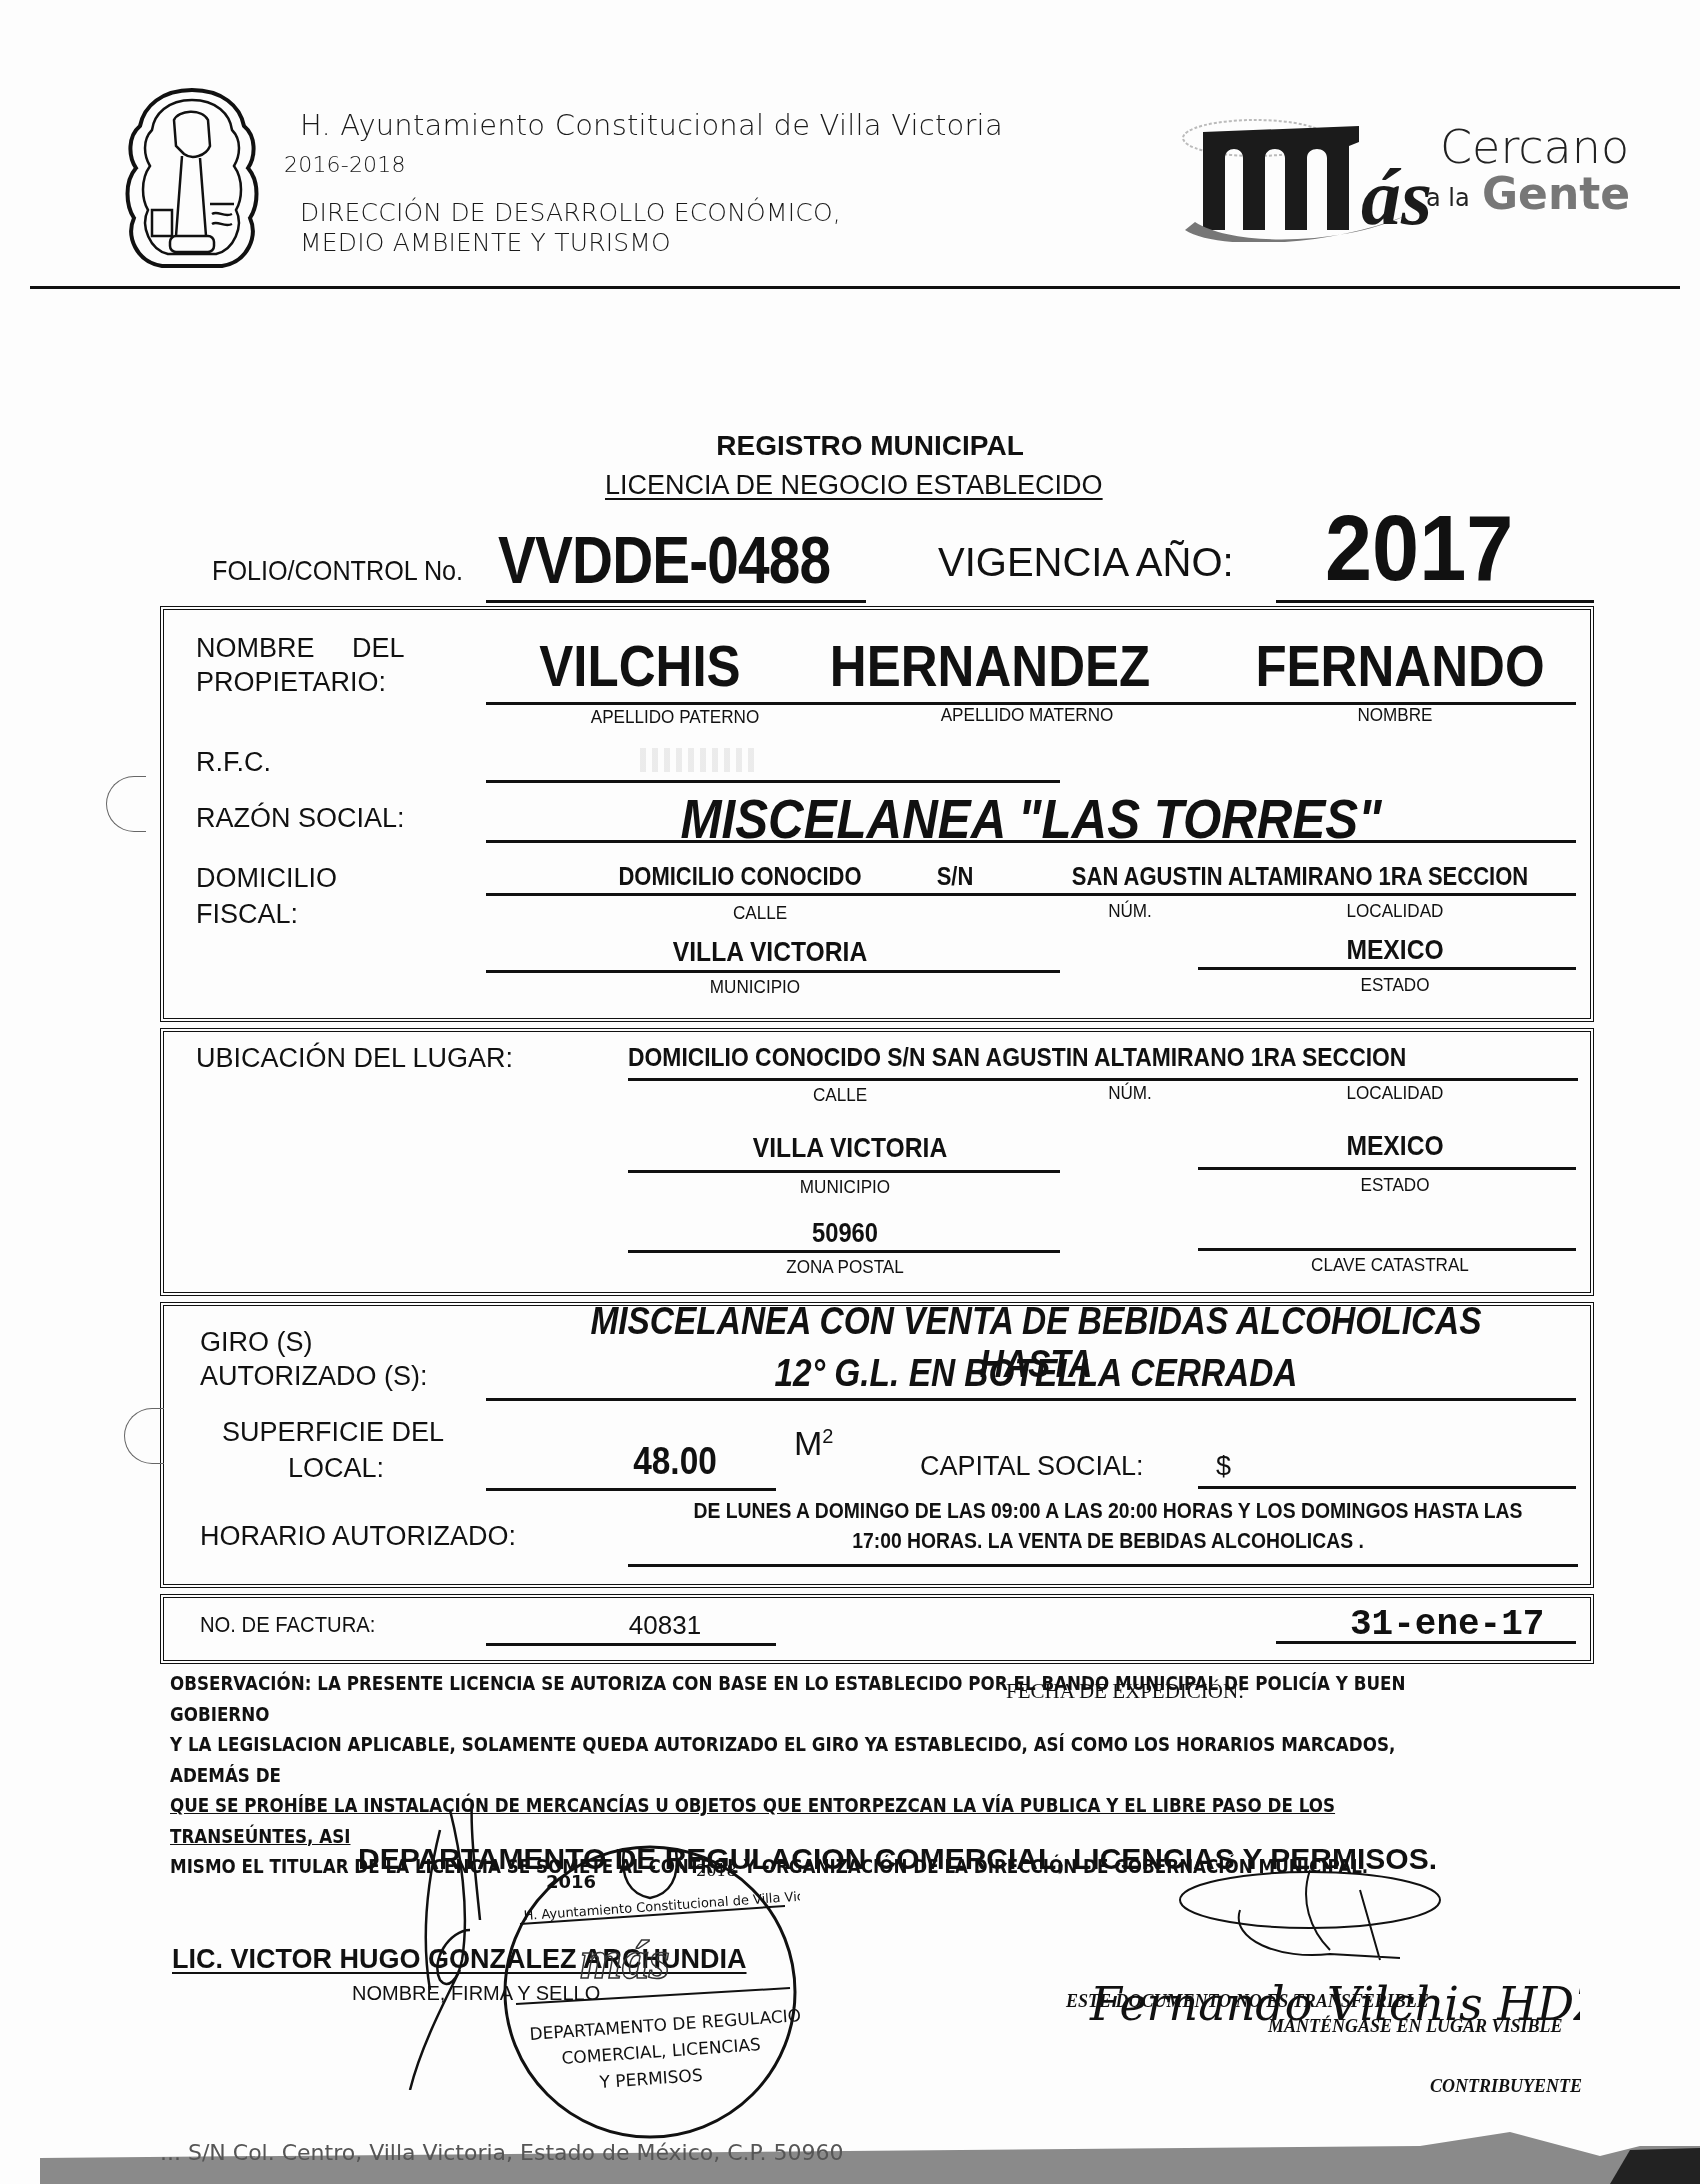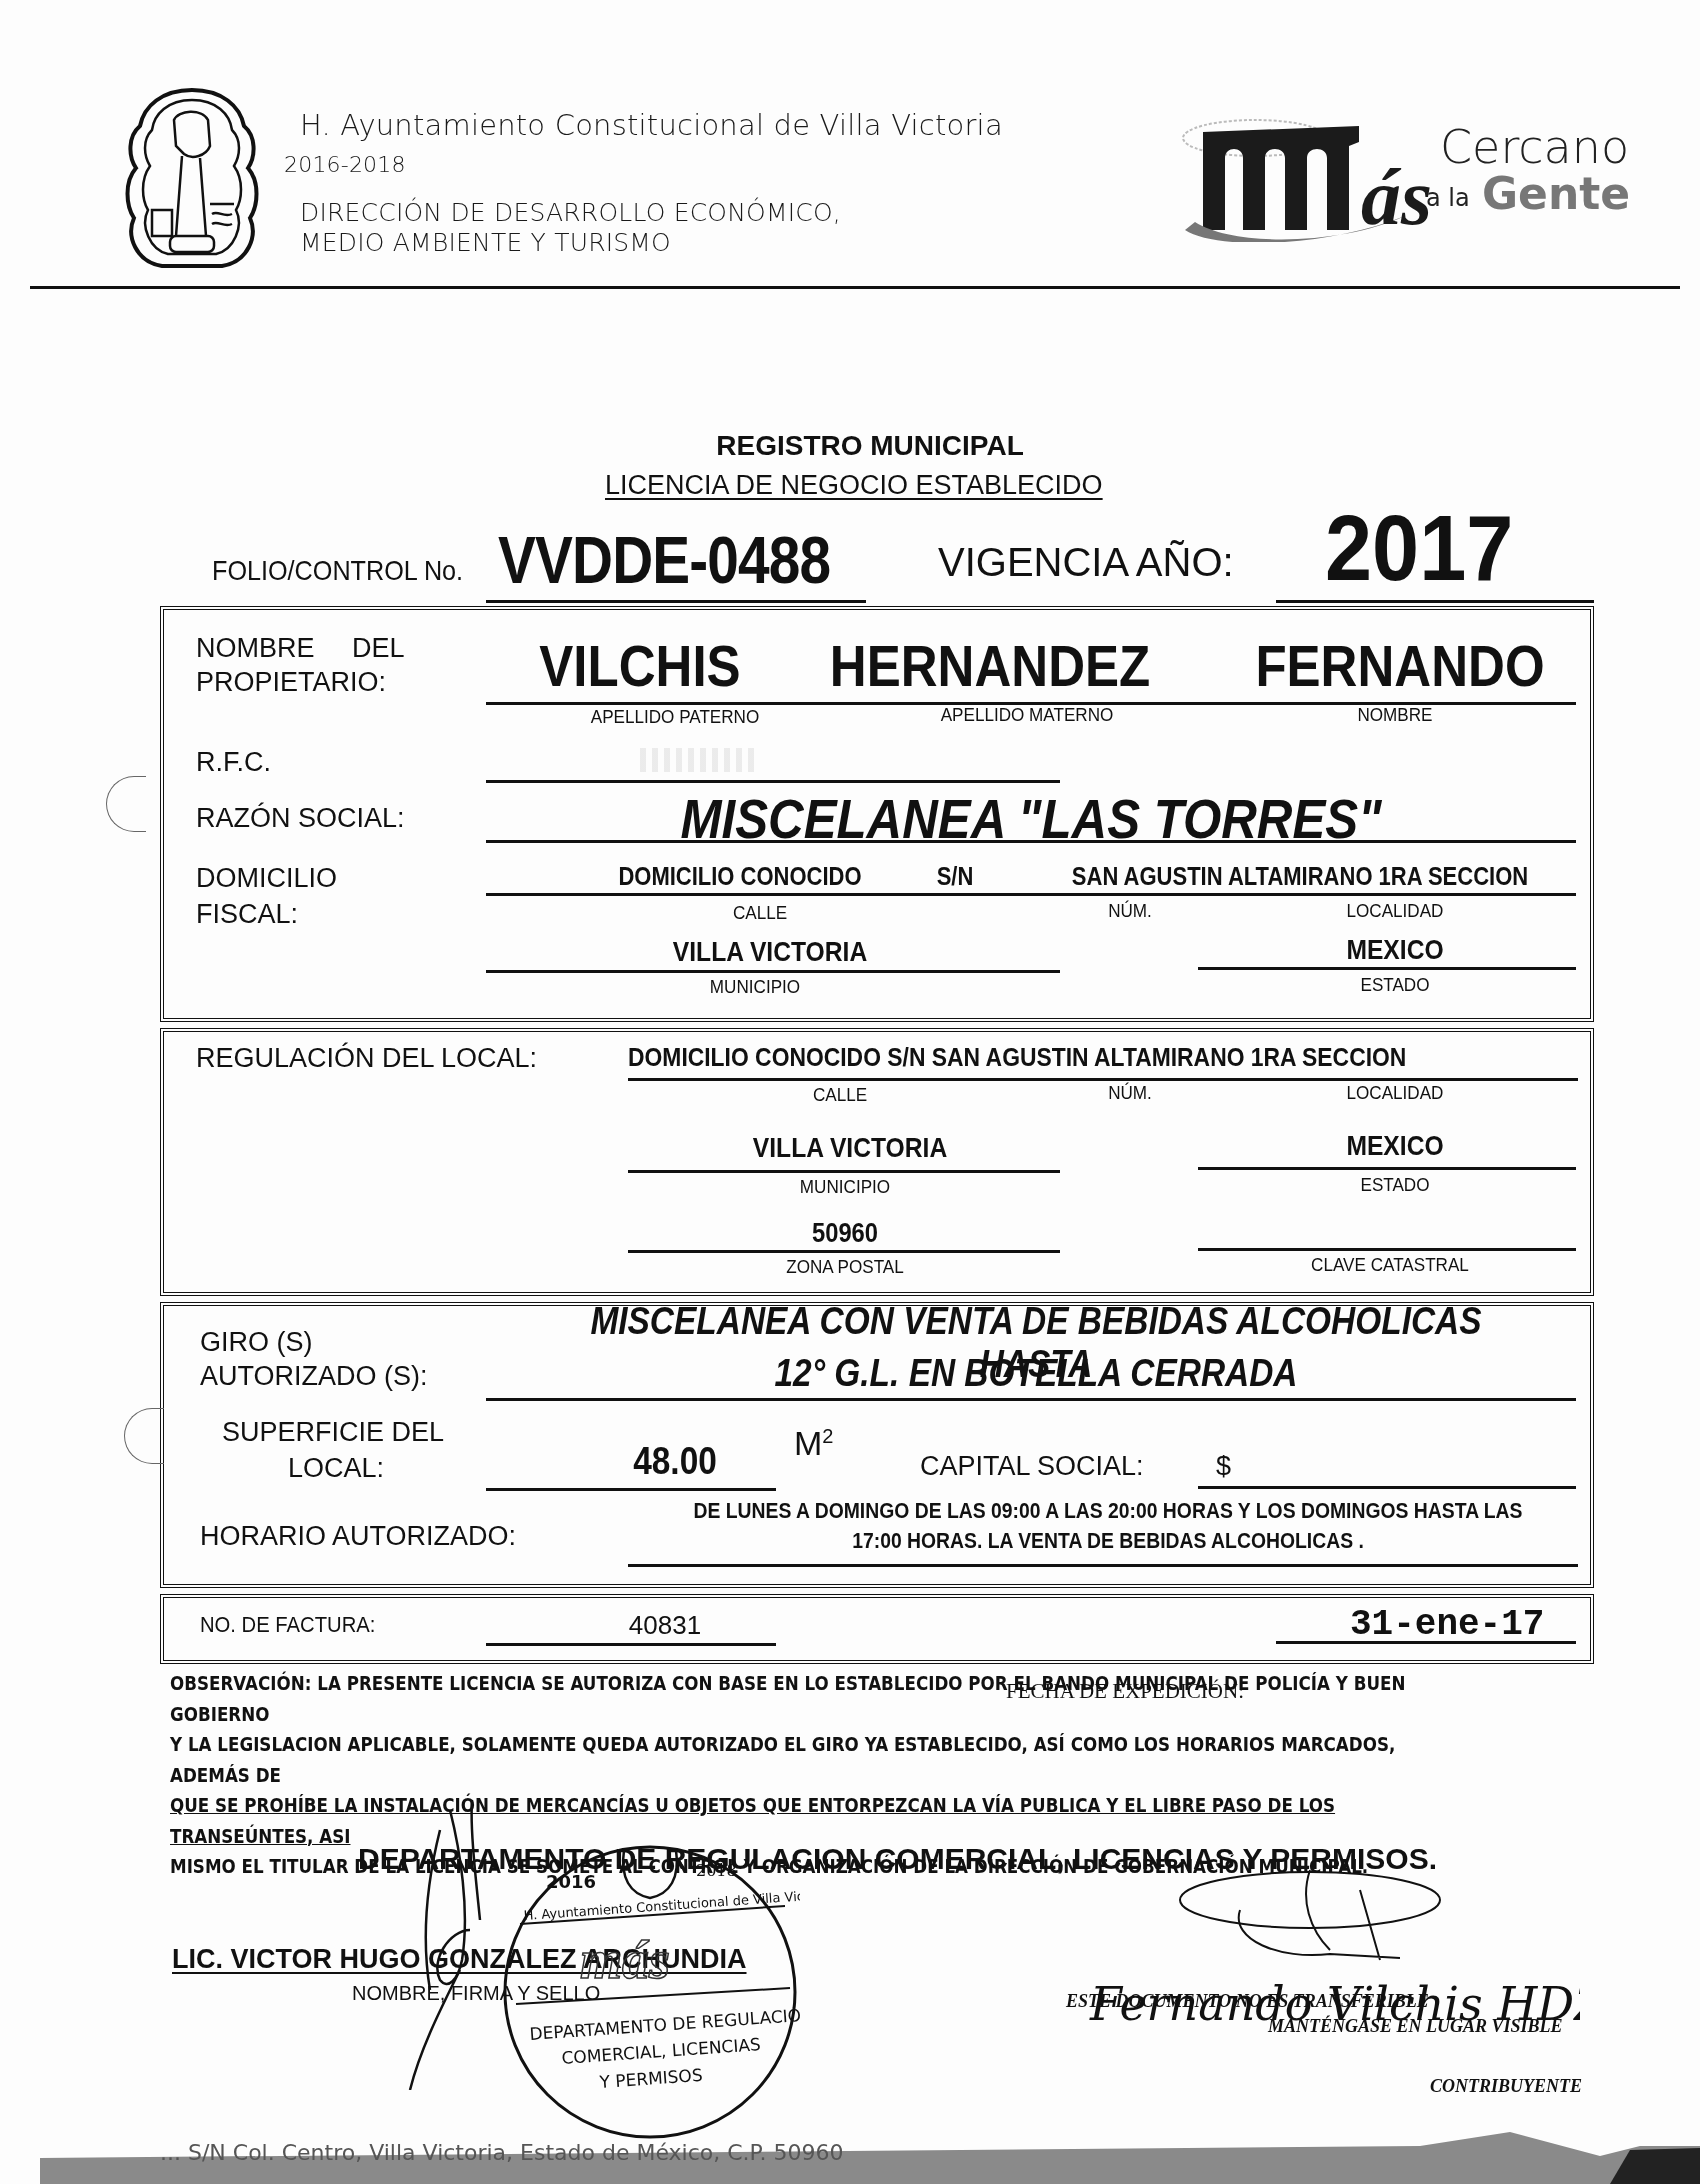--- a/index.html
+++ b/index.html
@@ -128,21 +128,21 @@
 <div class="abs sub" style="left:1090px;top:900px;width:80px;">NÚM.</div>
 <div class="abs sub" style="left:1320px;top:900px;width:150px;">LOCALIDAD</div>
 <div class="abs val cond" style="left:620px;top:936px;width:300px;font-size:28px;">VILLA VICTORIA</div>
 <div class="abs val cond" style="left:1320px;top:934px;width:150px;font-size:28px;">MEXICO</div>
 <div class="uline" style="left:486px;top:970px;width:574px;"></div>
 <div class="uline" style="left:1198px;top:967px;width:378px;"></div>
 <div class="abs sub" style="left:680px;top:976px;width:150px;">MUNICIPIO</div>
 <div class="abs sub" style="left:1325px;top:974px;width:140px;">ESTADO</div>
 
 <div class="box box2"></div>
-<div class="abs lbl" style="left:196px;top:1042px;">REGULACIÓN DEL LOCAL:</div>
+<div class="abs lbl" style="left:196px;top:1042px;">UBICACIÓN DEL LUGAR:</div>
 <div class="abs val cond" style="left:628px;top:1042px;width:960px;font-size:26px;transform-origin:left;text-align:left;">DOMICILIO CONOCIDO S/N SAN AGUSTIN ALTAMIRANO 1RA SECCION</div>
 <div class="uline" style="left:628px;top:1078px;width:950px;"></div>
 <div class="abs sub" style="left:780px;top:1084px;width:120px;">CALLE</div>
 <div class="abs sub" style="left:1090px;top:1082px;width:80px;">NÚM.</div>
 <div class="abs sub" style="left:1320px;top:1082px;width:150px;">LOCALIDAD</div>
 <div class="abs val cond" style="left:700px;top:1132px;width:300px;font-size:28px;">VILLA VICTORIA</div>
 <div class="abs val cond" style="left:1320px;top:1130px;width:150px;font-size:28px;">MEXICO</div>
 <div class="uline" style="left:628px;top:1170px;width:432px;"></div>
 <div class="uline" style="left:1198px;top:1167px;width:378px;"></div>
 <div class="abs sub" style="left:770px;top:1176px;width:150px;">MUNICIPIO</div>

